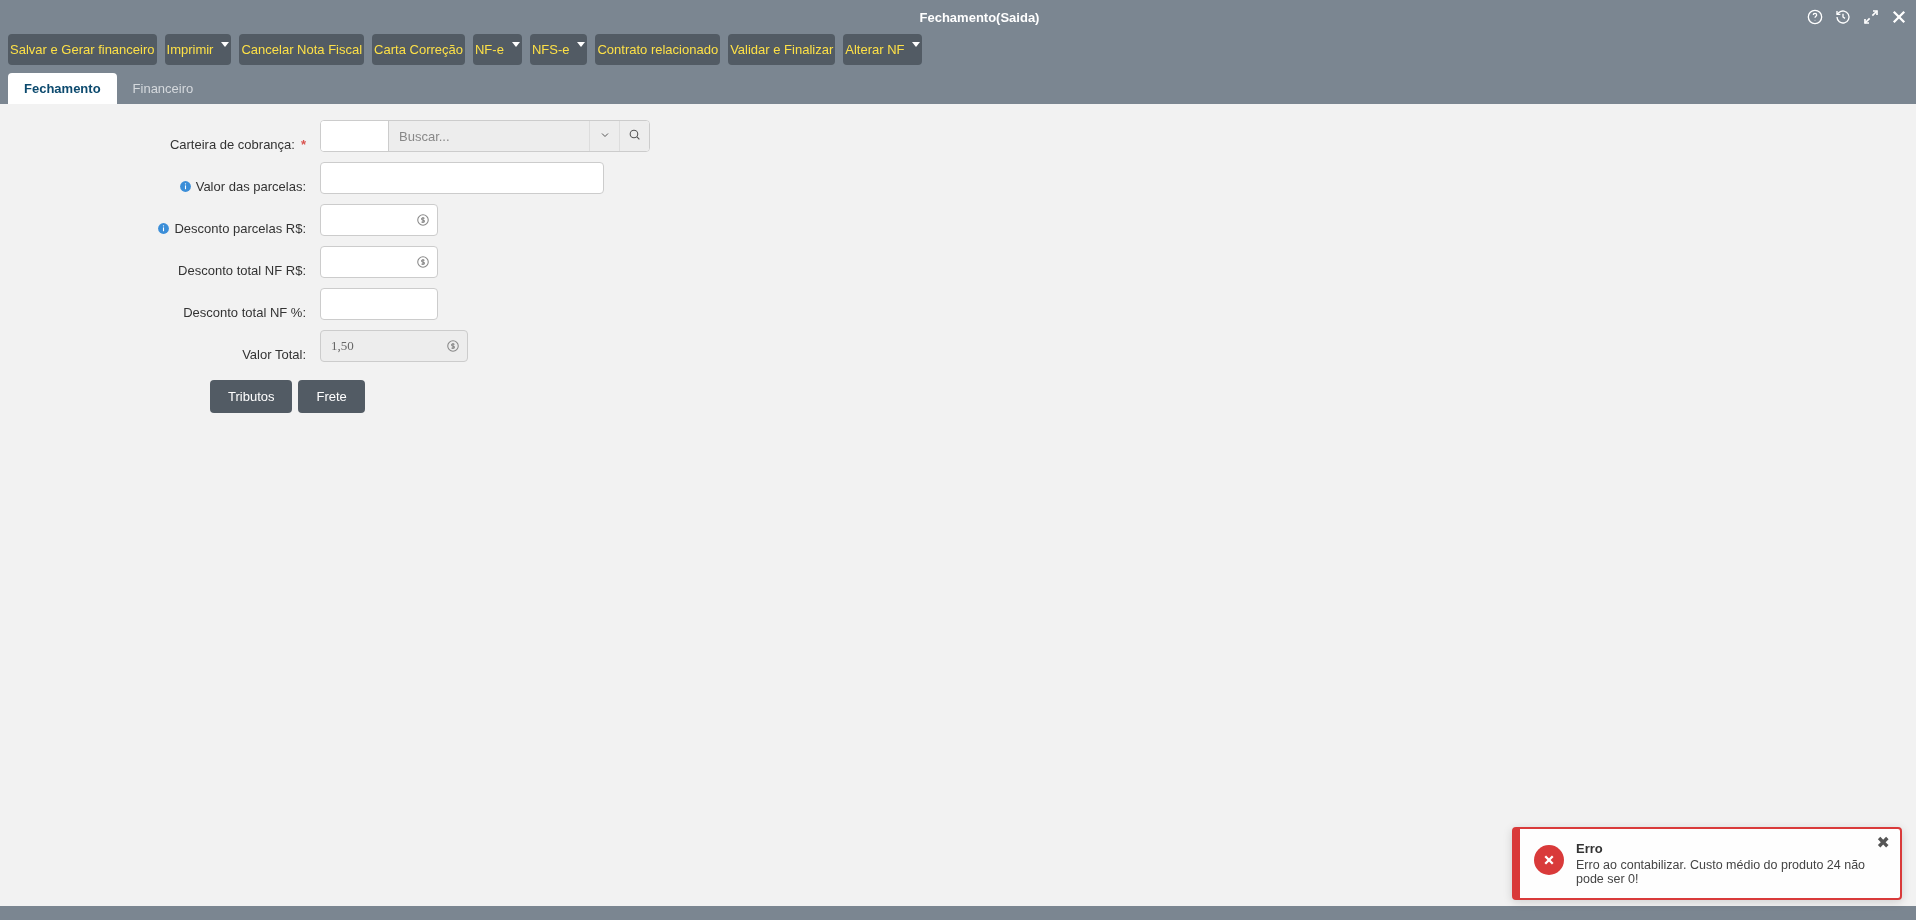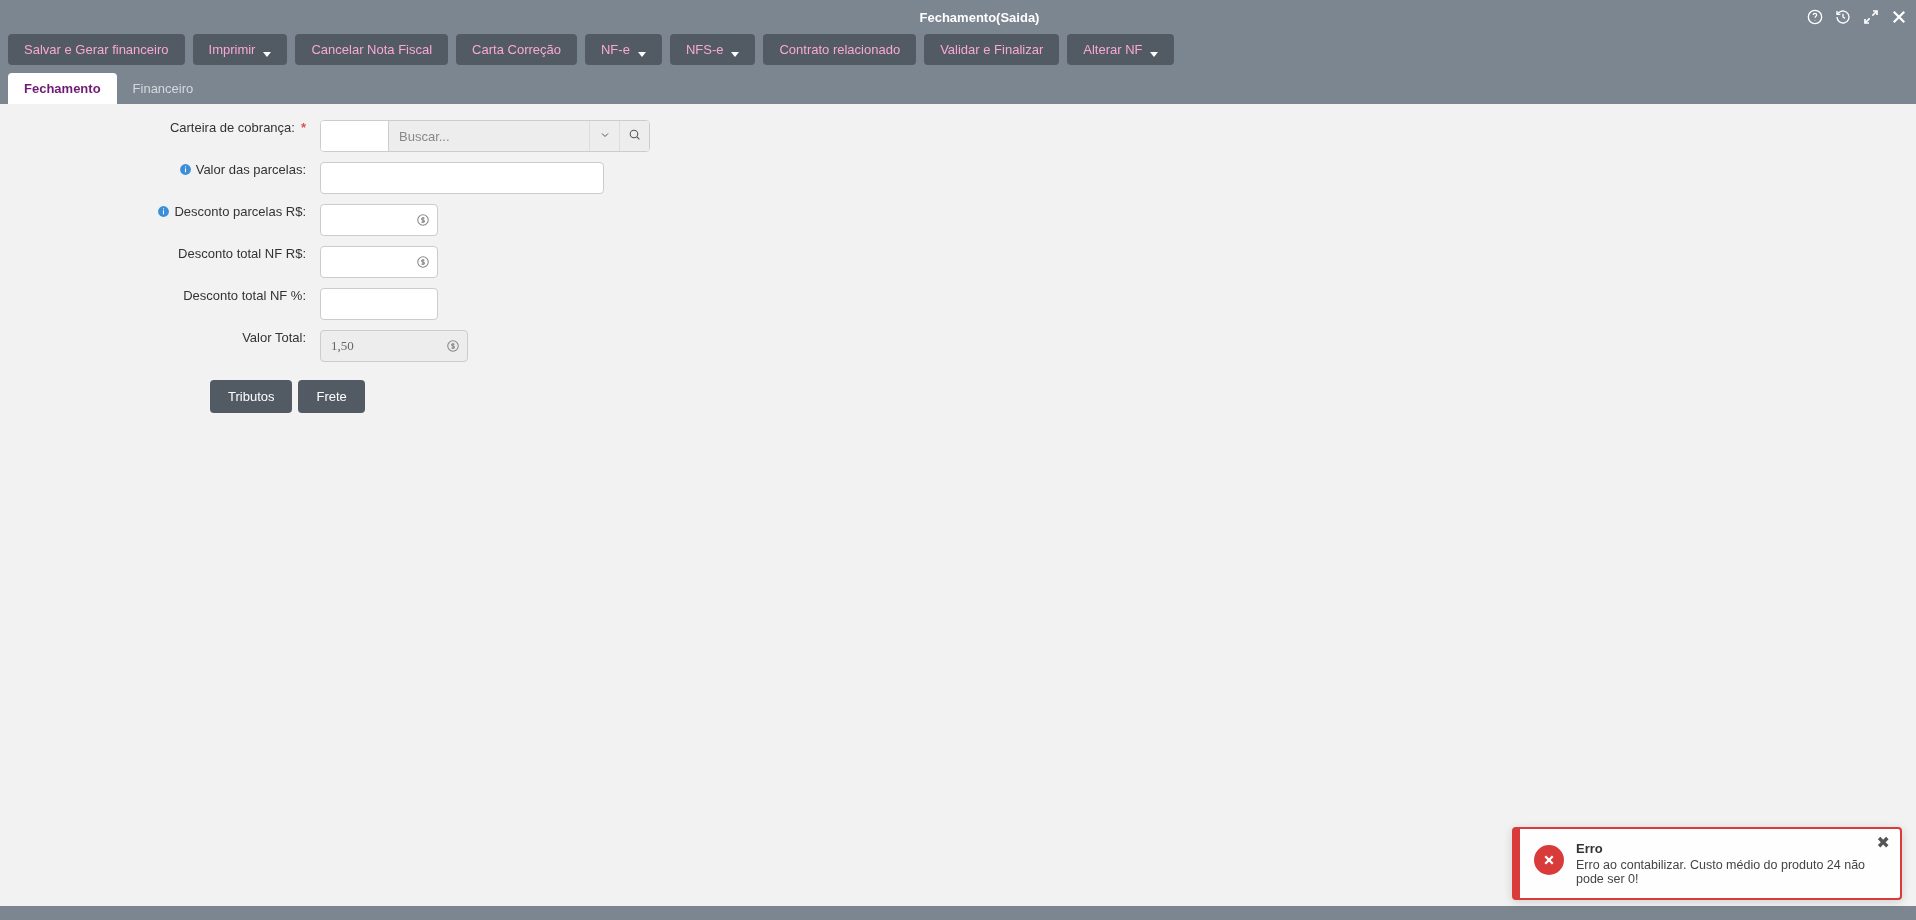--- a/index.html
+++ b/index.html
@@ -54,28 +54,28 @@
 
   .toolbar {
     padding: 0 8px 8px 8px;
     background: #7b8691;
     display: flex;
     gap: 8px;
     flex-wrap: wrap;
   }
   .tb-btn {
     background: #525b64;
-    color: #f9a8d4;
+    color: #fde047;
     border: none;
     border-radius: 4px;
-    padding: 8px 16px;
+    padding: 8px 2px;
     font-size: 13px;
     cursor: pointer;
     display: inline-flex;
-    align-items: flex-end;
+    align-items: flex-start;
     gap: 6px;
     font-family: inherit;
   }
   .tb-btn .caret {
     display: inline-block;
     width: 0; height: 0;
     border-left: 4px solid transparent;
     border-right: 4px solid transparent;
     border-top: 5px solid #fff;
     margin-left: 2px;
@@ -91,34 +91,34 @@
     padding: 8px 16px;
     border-top-left-radius: 4px;
     border-top-right-radius: 4px;
     font-size: 13px;
     cursor: pointer;
     color: #d5d9dd;
     background: transparent;
   }
   .tab.active {
     background: #fff;
-    color: #701a75;
+    color: #0c4a6e;
     font-weight: 600;
   }
 
   .content {
     flex: 1;
     background: #f2f2f2;
     overflow: auto;
     padding: 16px 20px 40px 20px;
   }
 
   .form-row {
     display: flex;
-    align-items: flex-start;
+    align-items: flex-end;
     margin-bottom: 10px;
   }
   .form-label {
     width: 300px;
     min-width: 300px;
     text-align: right;
     padding-right: 14px;
     font-size: 13px;
     color: #333;
     display: flex;

